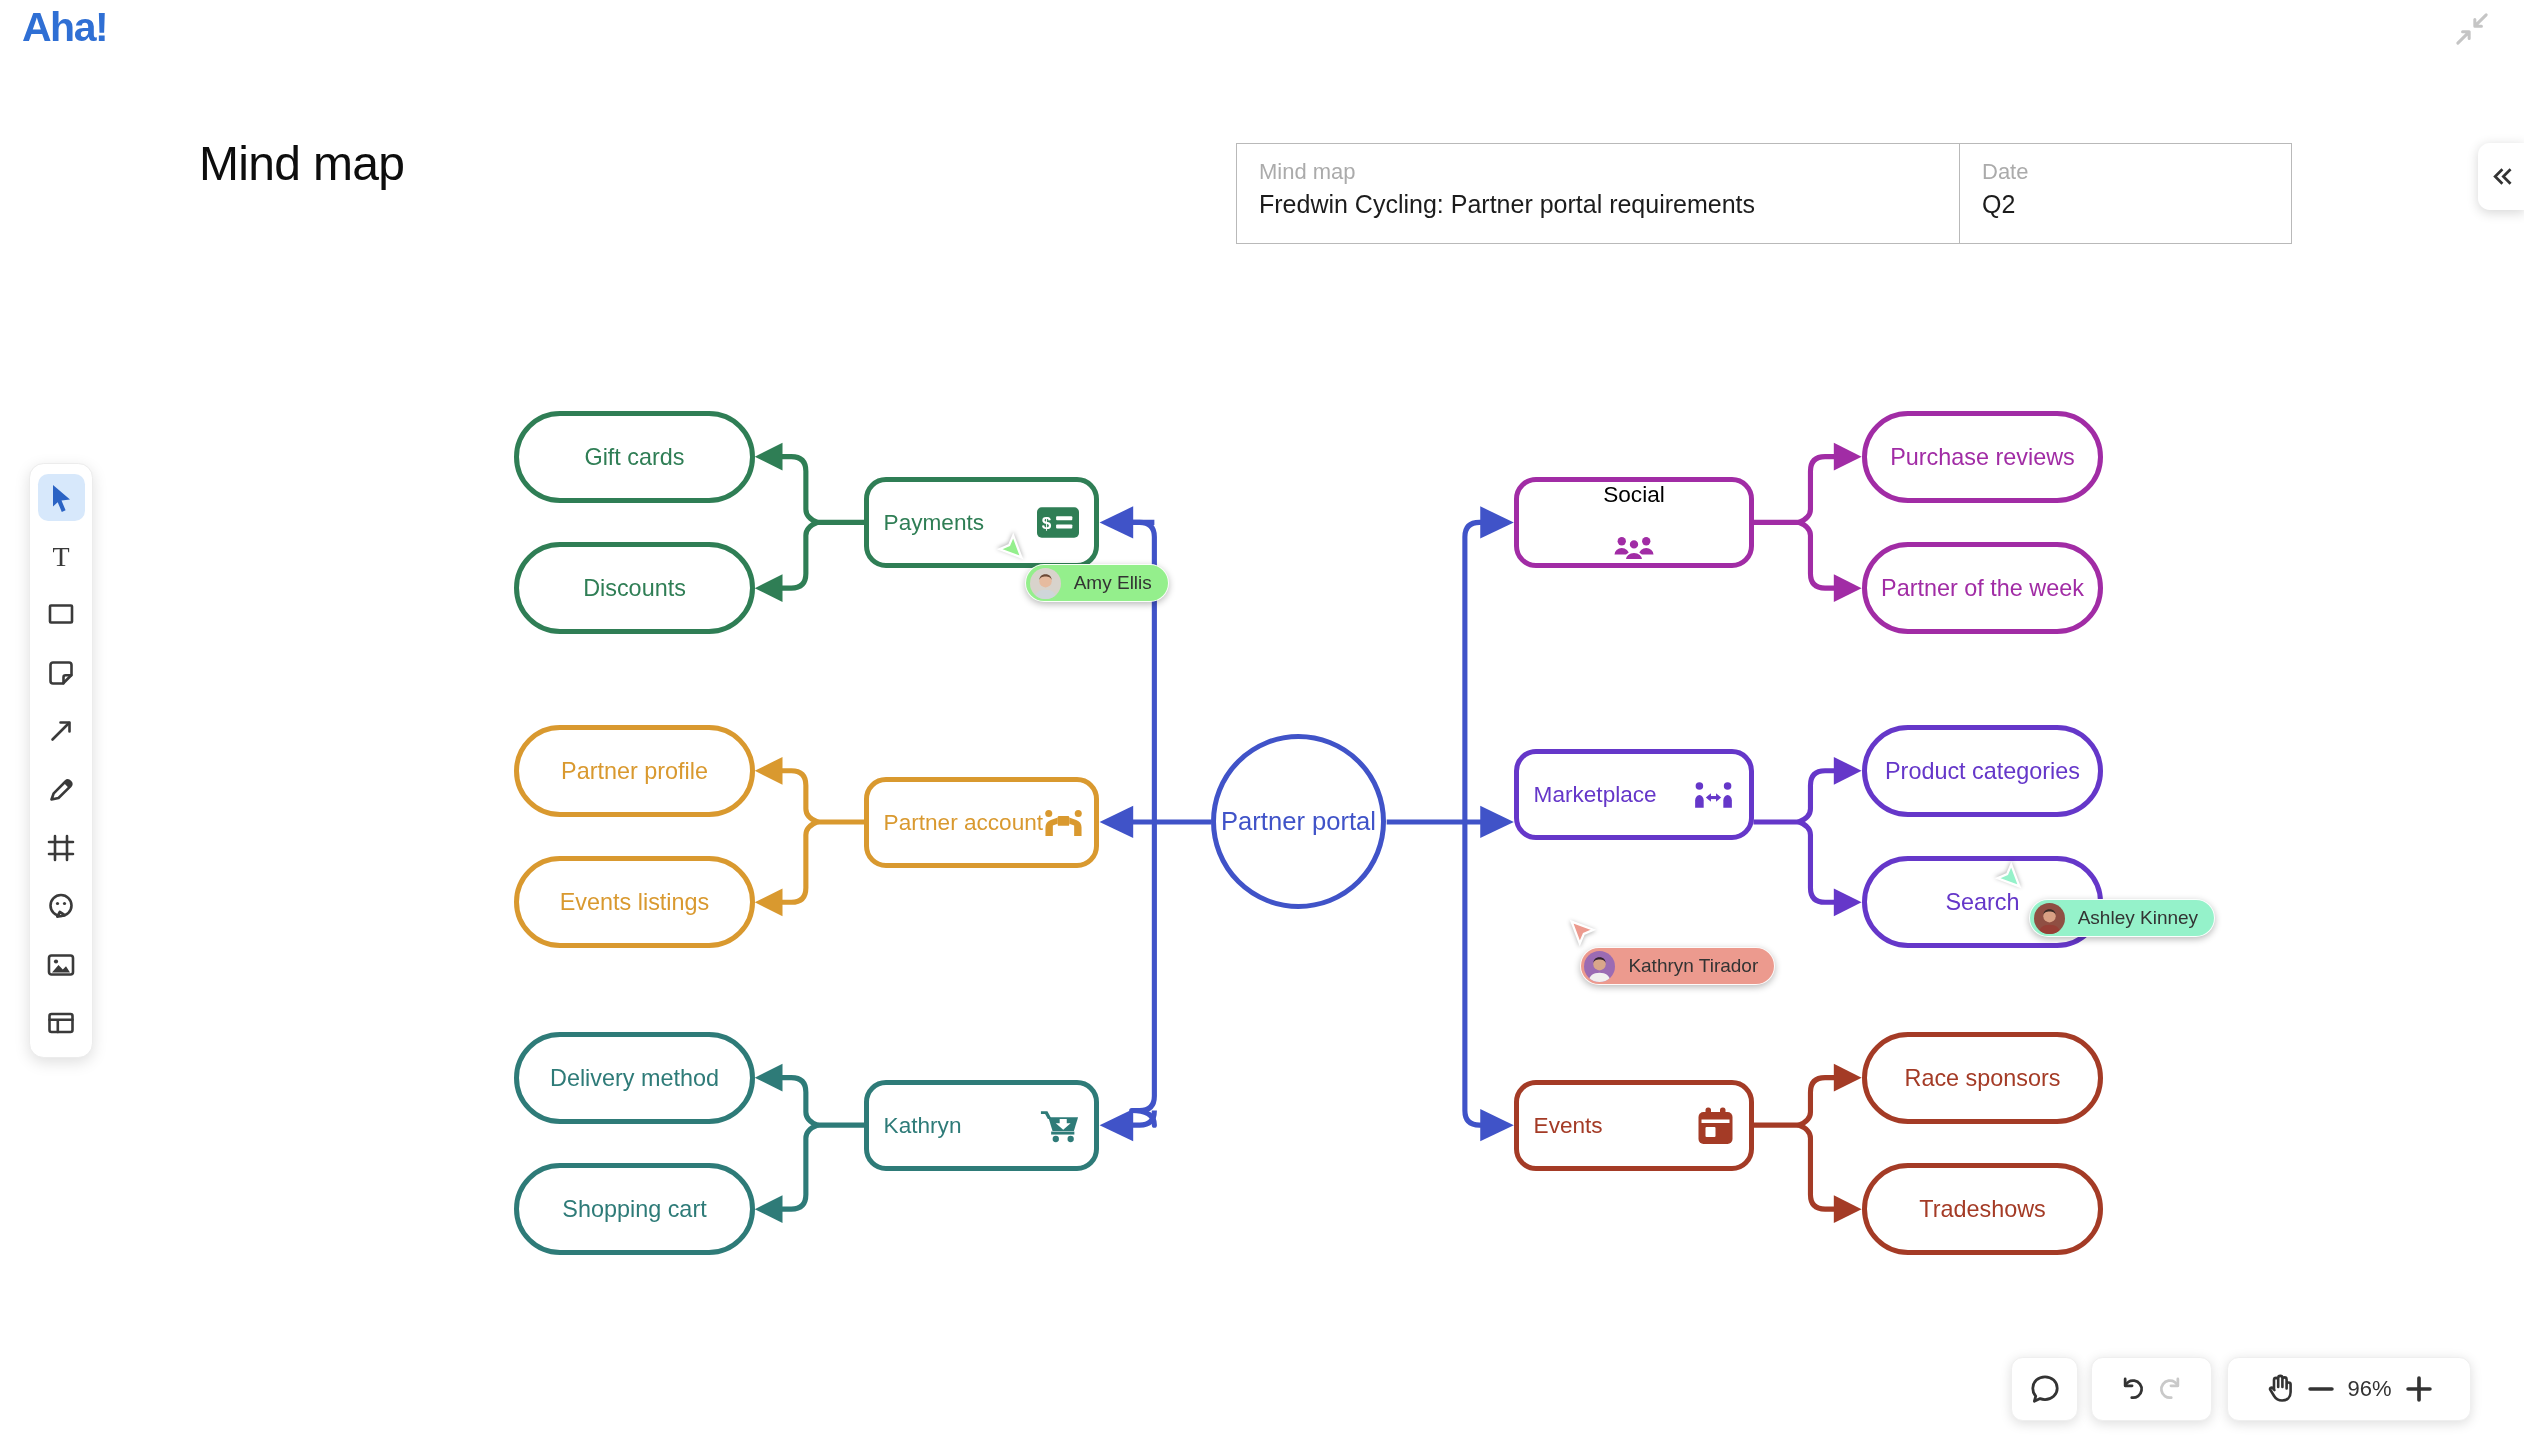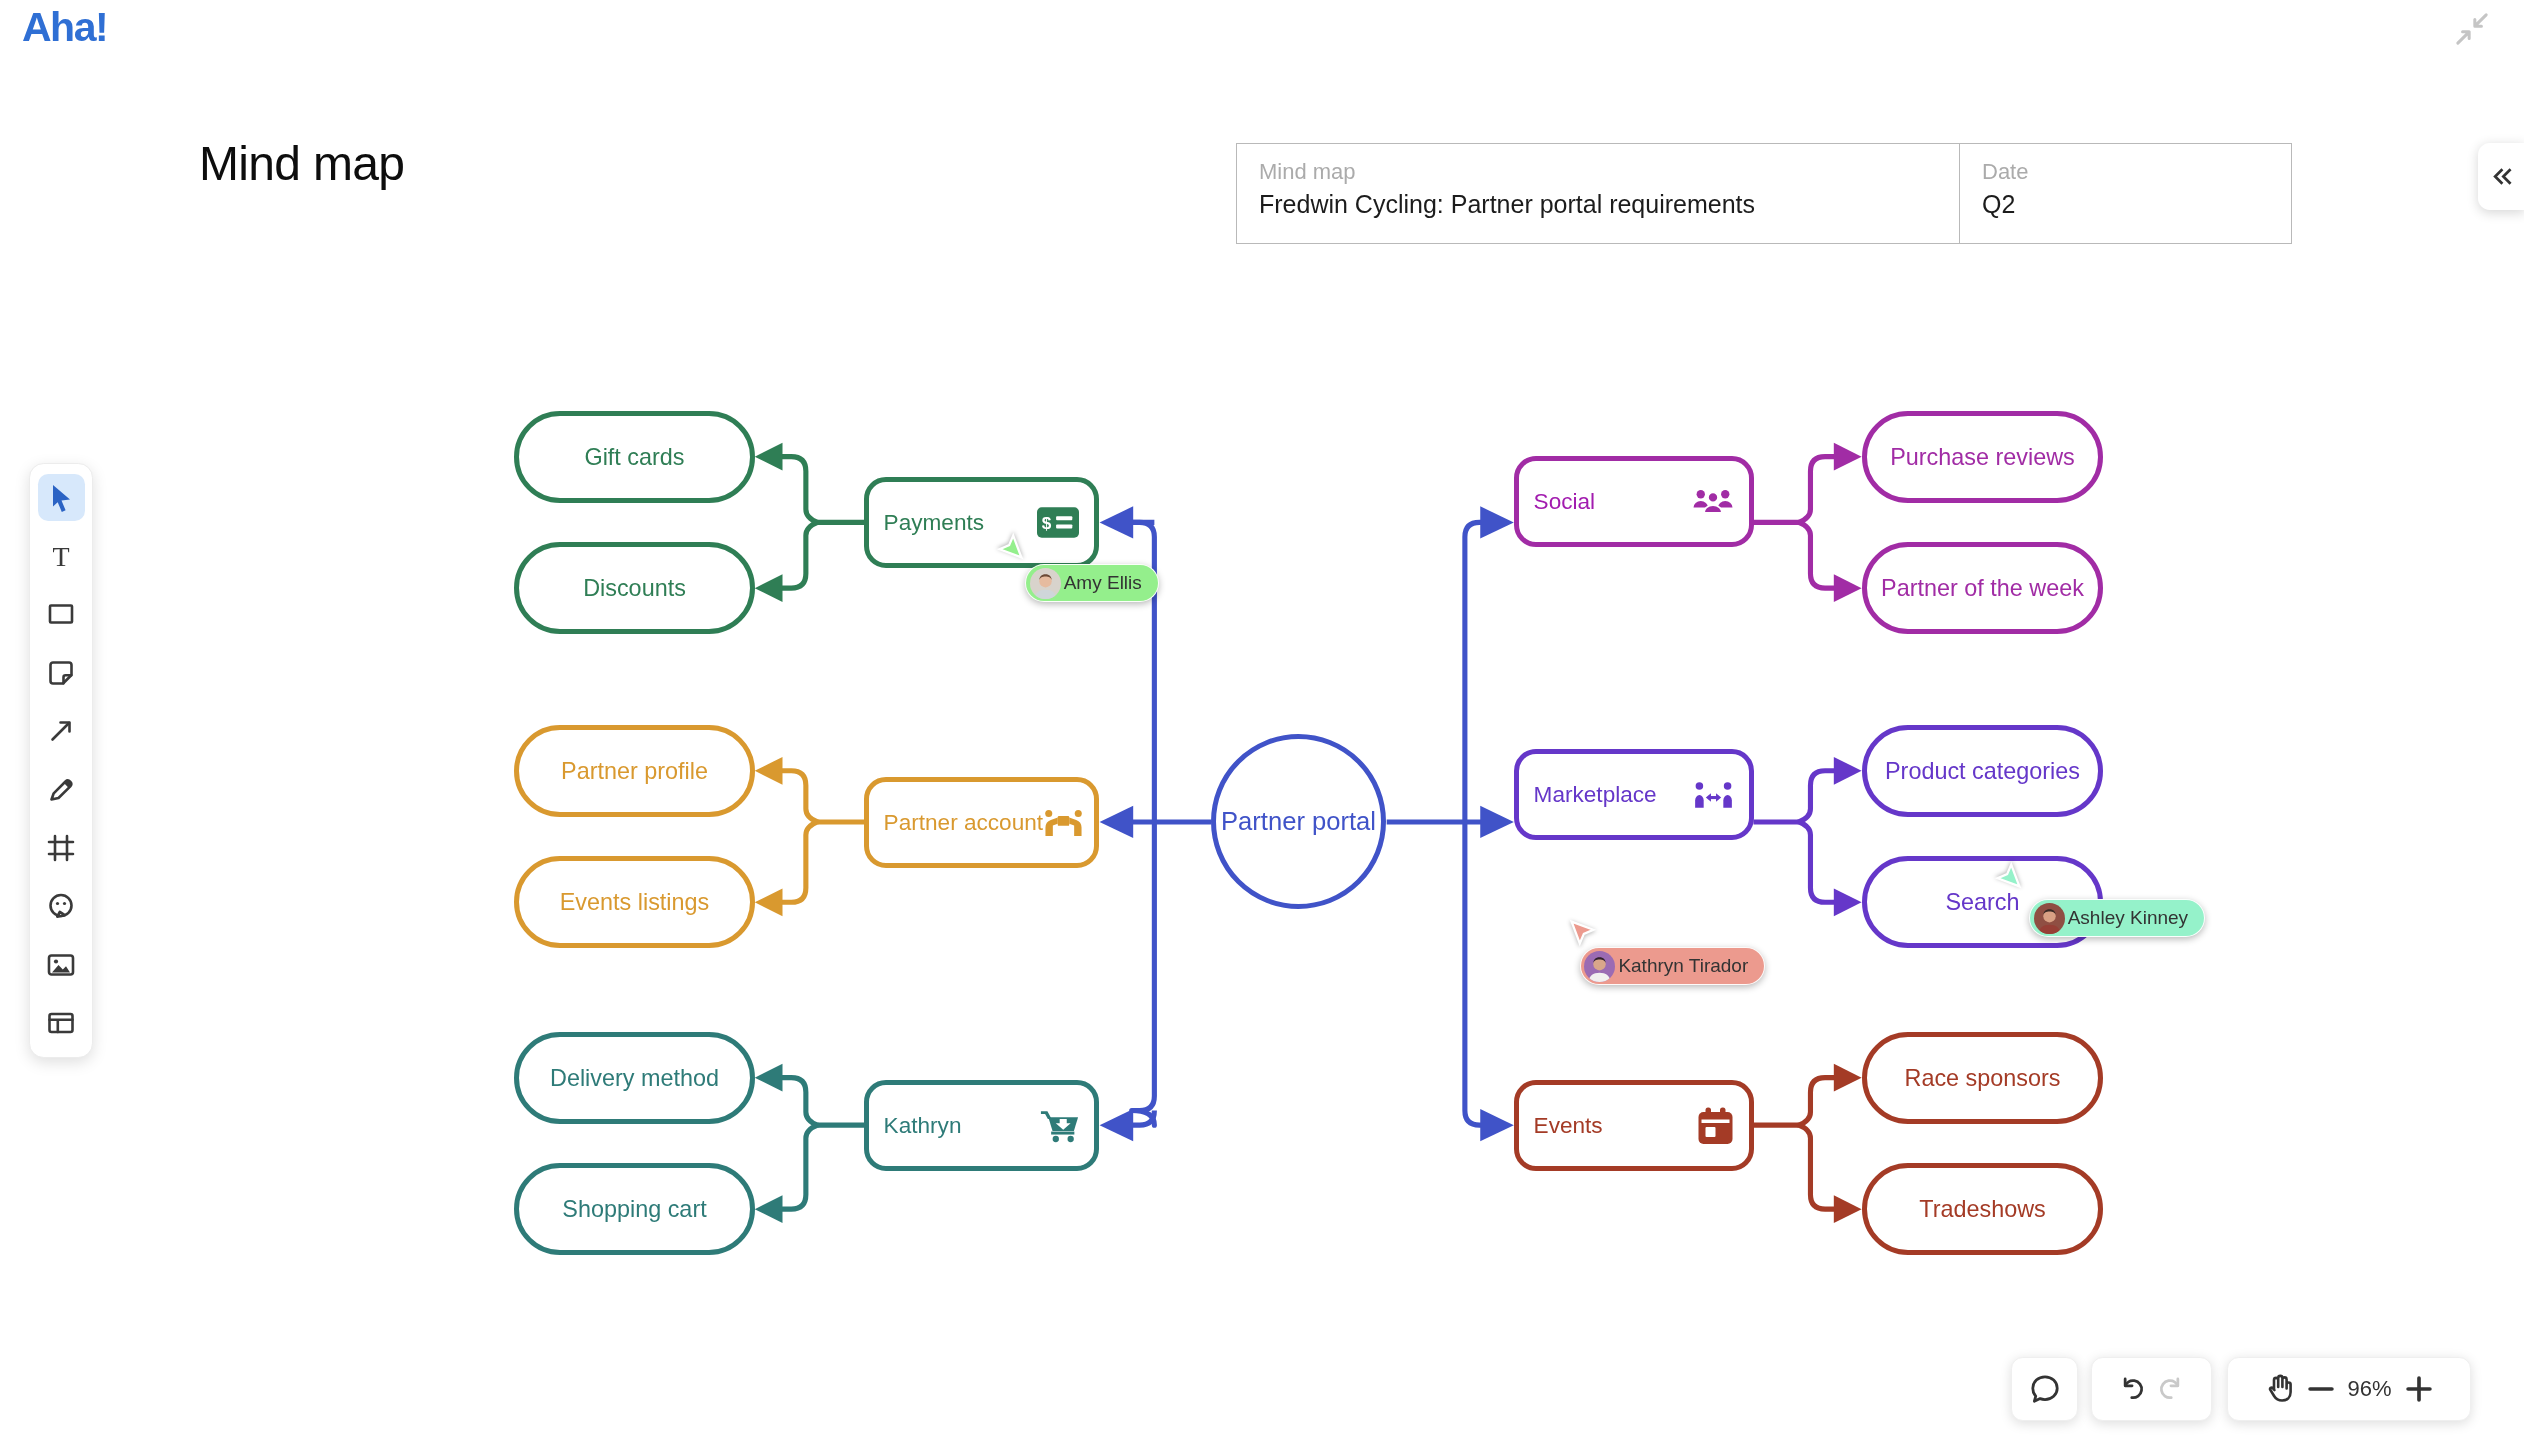--- a/index.html
+++ b/index.html
@@ -52,21 +52,21 @@
   .parent-node.rside { width:240px; }
   .center-node { width:175px; height:175px; border:5.1px solid; border-radius:50%;
                  justify-content:center; text-align:center; font-size:25.6px;
                  line-height:1.3; }
   .node-icon { flex:0 0 auto; display:flex; }
 
   
   .cursor-wrap { position:absolute; z-index:6; pointer-events:none; }
   .pointer-svg { width:29px; height:29px; filter:drop-shadow(0 1.5px 2.2px rgba(0,0,0,.3)); }
   .pointer-svg.flip { transform:rotate(180deg); }
-  .cursor-pill { position:absolute; display:flex; align-items:center; gap:3px;
+  .cursor-pill { position:absolute; display:flex; align-items:center; gap:13px;
                  height:38px; border-radius:19px; padding:0 16px 0 3.7px;
                  border:1.5px solid rgba(255,255,255,.95);
                  box-shadow:0 2.2px 7.3px rgba(0,0,0,.28); font-size:19px; color:#333;
                  white-space:nowrap; }
   .avatar { width:31px; height:31px; border-radius:50%; overflow:hidden; flex:0 0 auto; }
   .avatar svg { display:block; width:100%; height:100%; }
 
   
   .foot-panel { position:absolute; top:1357px; height:64px; background:#fff;
                 border-radius:11.7px; border:0.7px solid #efefef;
@@ -269,21 +269,21 @@
       <polygon points="1,2 8,2 12.5,10.5 8.5,10.5 5.5,5 1,5"></polygon>
       <path d="M9 8.5 H41 L36.5 23.5 H13.5 Z"></path>
       <polygon points="21.2,10.5 28.8,10.5 28.8,15 33,15 25,22 17,15 21.2,15" fill="#fff"></polygon>
       <rect x="12" y="24" width="25" height="3.2"></rect>
       <circle cx="17" cy="32" r="3.4"></circle>
         <circle cx="33" cy="32" r="3.4"></circle>
     </svg>
   </span>
 </div>
 
-<div class="node parent-node rside" style="left: 1514px; top: 456px; border-color: rgb(161, 44, 165); color: #a21caf;">
+<div class="node parent-node rside" style="left: 1514px; top: 477px; border-color: rgb(161, 44, 165); color: #000000; flex-direction: column;">
   <span>Social</span>
   <span class="node-icon">
     <svg width="42" height="29" viewBox="0 0 46 32" style="fill: rgb(161, 44, 165);">
       <circle cx="9.5" cy="8" r="4.6"></circle>
         <path d="M1.5 22.5 a8 7 0 0 1 16 0 z"></path>
       <circle cx="36.5" cy="8" r="4.6"></circle>
         <path d="M28.5 22.5 a8 7 0 0 1 16 0 z"></path>
       <circle cx="23" cy="11.5" r="5.6" stroke="#fff" stroke-width="2"></circle>
       <path d="M13 28.5 a10 8.5 0 0 1 20 0 z" stroke="#fff" stroke-width="2"></path>
     </svg>

